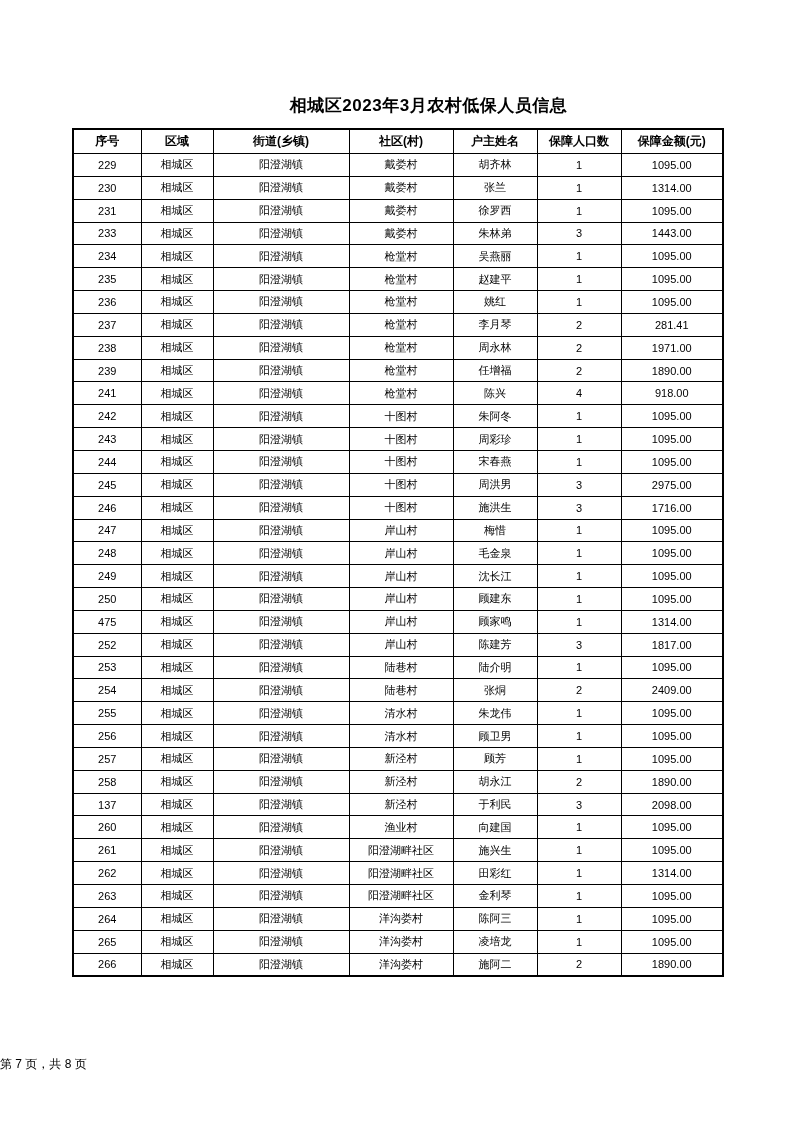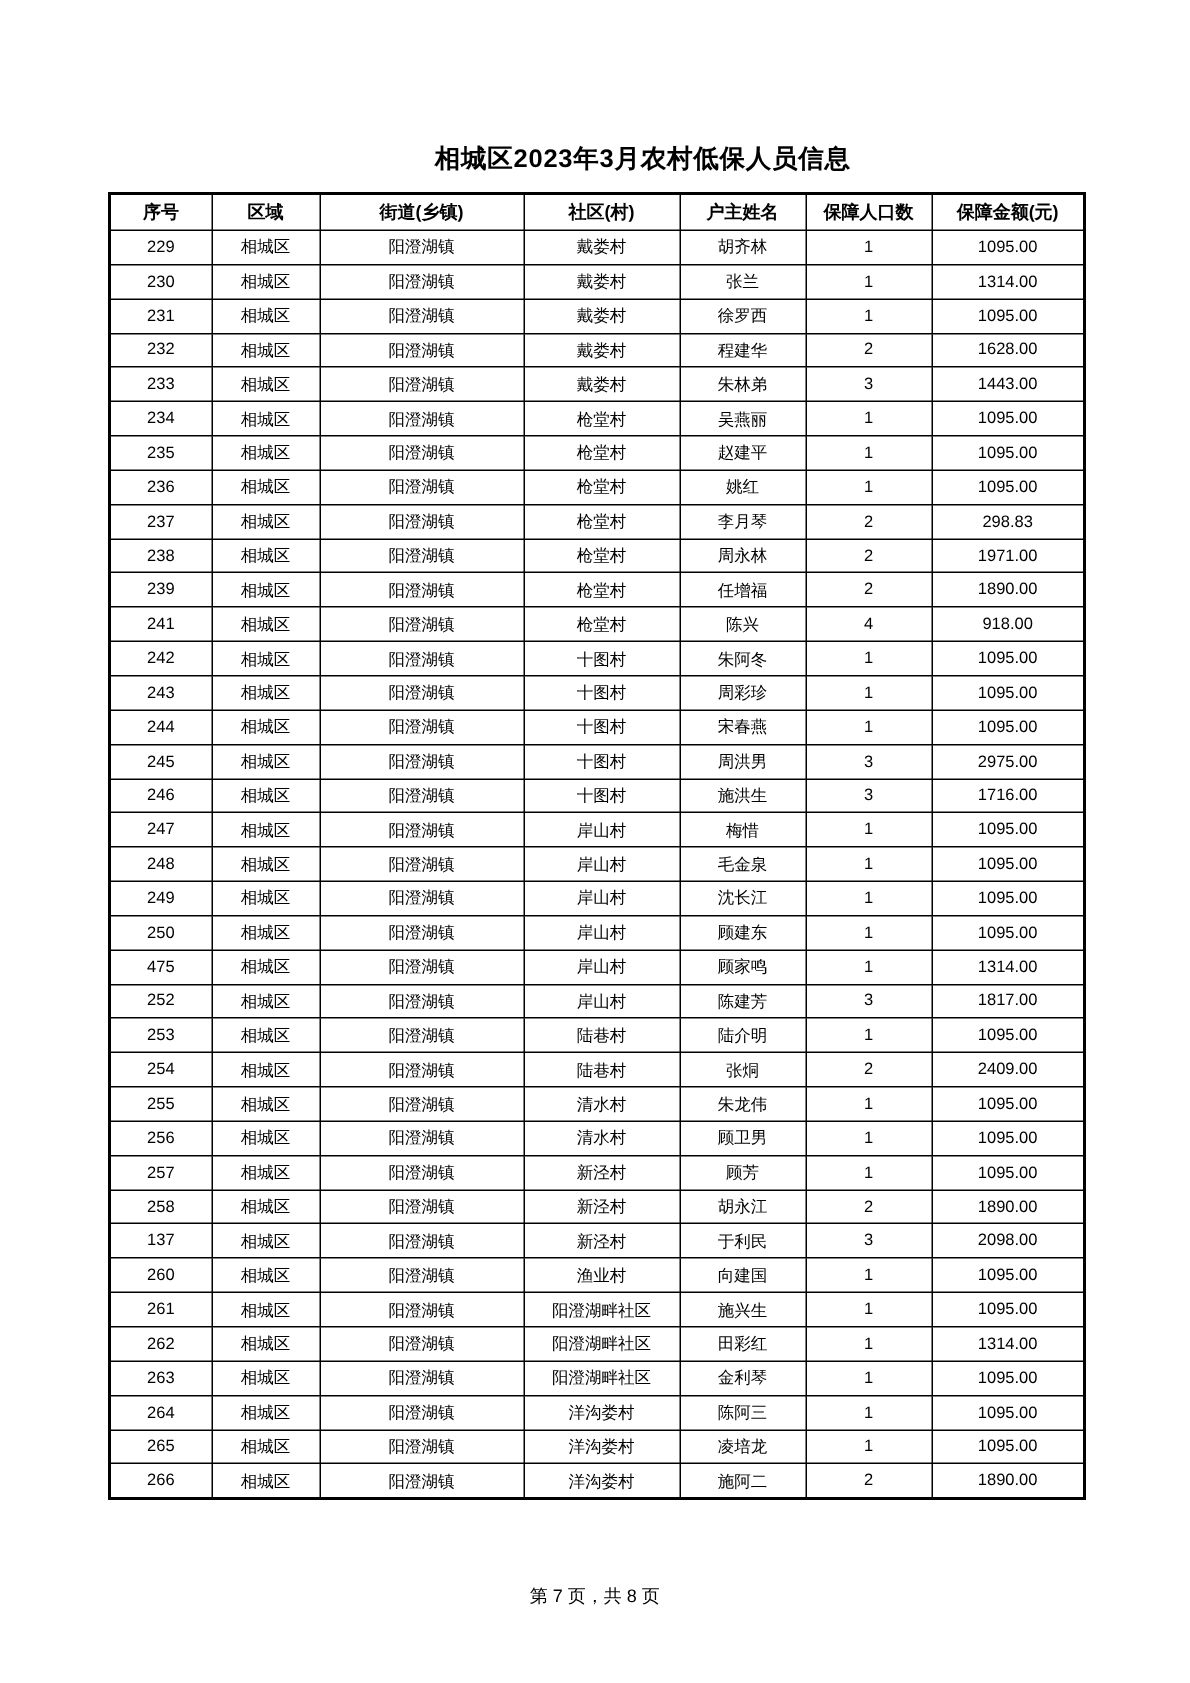--- a/index.html
+++ b/index.html
@@ -57,21 +57,21 @@
     height: 21.85px;
     padding: 0;
     white-space: nowrap;
     overflow: hidden;
   }
   .page-footer {
     position: absolute;
     top: 1056px;
     left: 0;
     width: 100%;
-    text-align: center;
+    text-align: left;
     font-size: 12px;
     color: #000000;
   }
 </style>
 </head>
 <body>
 
 <div class="page">
 
   <div class="doc-title">相城区2023年3月农村低保人员信息</div>
@@ -119,29 +119,20 @@
         <tr>
           <td>231</td>
           <td>相城区</td>
           <td>阳澄湖镇</td>
           <td>戴娄村</td>
           <td>徐罗西</td>
           <td>1</td>
           <td>1095.00</td>
         </tr>
         <tr>
-          <td>232</td>
-          <td>相城区</td>
-          <td>阳澄湖镇</td>
-          <td>戴娄村</td>
-          <td>程建华</td>
-          <td>2</td>
-          <td>1628.00</td>
-        </tr>
-        <tr>
           <td>233</td>
           <td>相城区</td>
           <td>阳澄湖镇</td>
           <td>戴娄村</td>
           <td>朱林弟</td>
           <td>3</td>
           <td>1443.00</td>
         </tr>
         <tr>
           <td>234</td>
@@ -170,21 +161,21 @@
           <td>1</td>
           <td>1095.00</td>
         </tr>
         <tr>
           <td>237</td>
           <td>相城区</td>
           <td>阳澄湖镇</td>
           <td>枪堂村</td>
           <td>李月琴</td>
           <td>2</td>
-          <td>298.83</td>
+          <td>281.41</td>
         </tr>
         <tr>
           <td>238</td>
           <td>相城区</td>
           <td>阳澄湖镇</td>
           <td>枪堂村</td>
           <td>周永林</td>
           <td>2</td>
           <td>1971.00</td>
         </tr>

